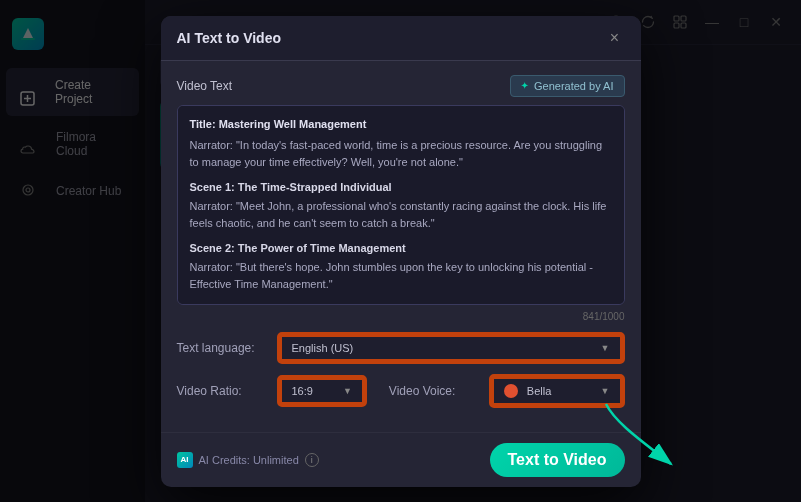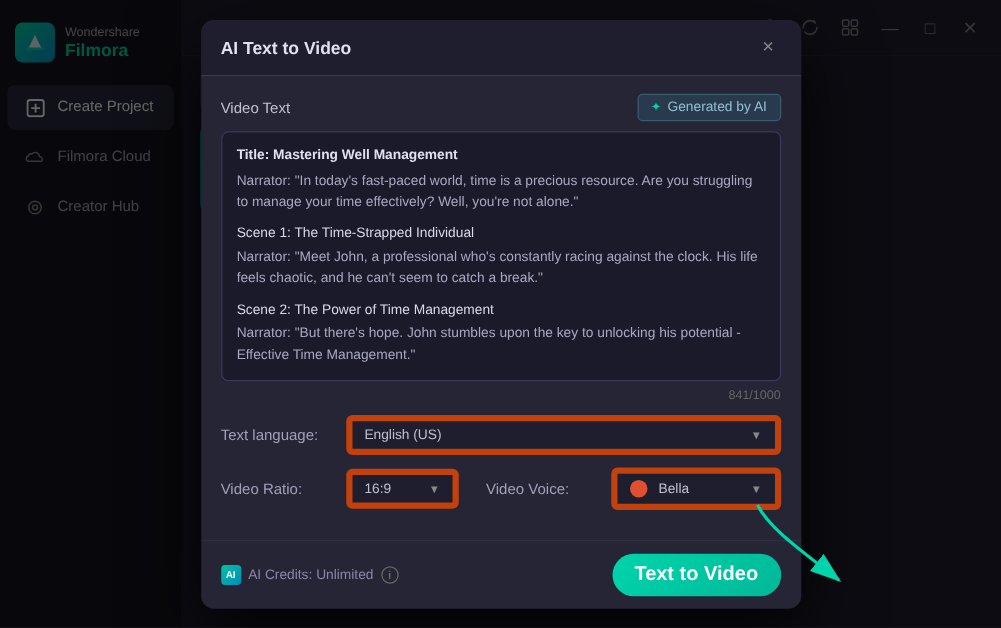--- a/index.html
+++ b/index.html
@@ -46,22 +46,22 @@
       display: flex;
       align-items: center;
       justify-content: center;
       font-size: 14px;
       color: white;
       font-weight: bold;
     }
 
     .sidebar-item {
       display: flex;
-      align-items: flex-start;
-      gap: 10px;
+      align-items: flex-end;
+      gap: 20px;
       padding: 10px 14px;
       color: #a0a0b0;
       font-size: 12px;
       cursor: pointer;
       border-radius: 6px;
       margin: 2px 6px;
     }
 
     .sidebar-item.active {
       background: #2a2a3e;
@@ -285,21 +285,21 @@
       color: #e0e0f0;
       margin-bottom: 4px;
     }
 
     .text-narrator {
       color: #a8a8c0;
       margin-bottom: 8px;
     }
 
     .text-scene-header {
-      font-weight: 400;
+      font-weight: 700;
       color: #d8d8e8;
       margin-top: 6px;
       margin-bottom: 2px;
     }
 
     .char-count {
       color: #666;
       font-size: 10px;
       text-align: right;
       margin-bottom: 10px;
@@ -411,24 +411,20 @@
 
 <div class="app-bg">
 
   <div class="sidebar">
     <div class="logo-area">
       <div class="logo-icon">
         <svg width="20" height="20" viewBox="0 0 20 20">
           <polygon points="4,16 10,4 16,16" fill="white" opacity="0.9"></polygon>
           <rect x="3" y="14" width="14" height="2" fill="#00d4aa" rx="1"></rect>
         </svg>
-      </div>
-      <div>
-        <div style="color:#aaa; font-size:10px;">Wondershare</div>
-        <div style="color:#00d4aa; font-size:14px; font-weight:700;">Filmora</div>
       </div>
     </div>
 
     <div class="sidebar-item active">
       <div class="sidebar-item-icon">
         <svg width="15" height="15" viewBox="0 0 15 15" fill="none">
           <rect x="1" y="1" width="13" height="13" rx="2" stroke="#fff" stroke-width="1.5"></rect>
           <line x1="4" y1="7.5" x2="11" y2="7.5" stroke="#fff" stroke-width="1.5"></line>
           <line x1="7.5" y1="4" x2="7.5" y2="11" stroke="#fff" stroke-width="1.5"></line>
         </svg>

